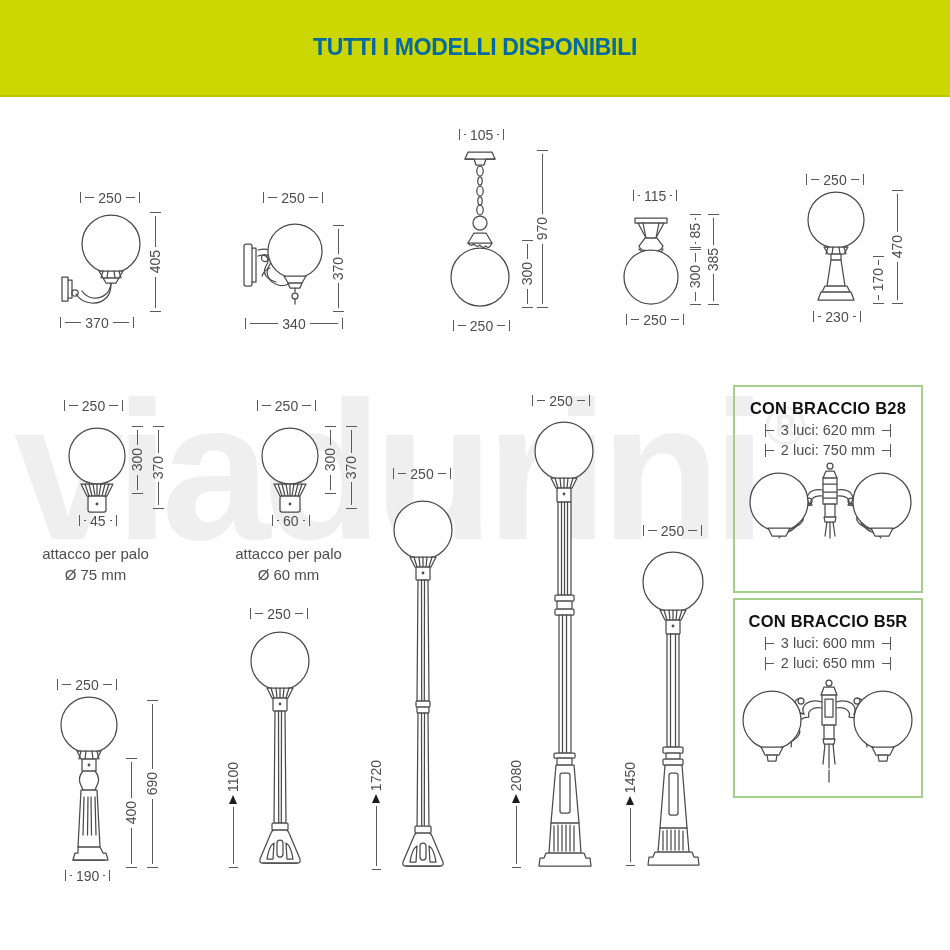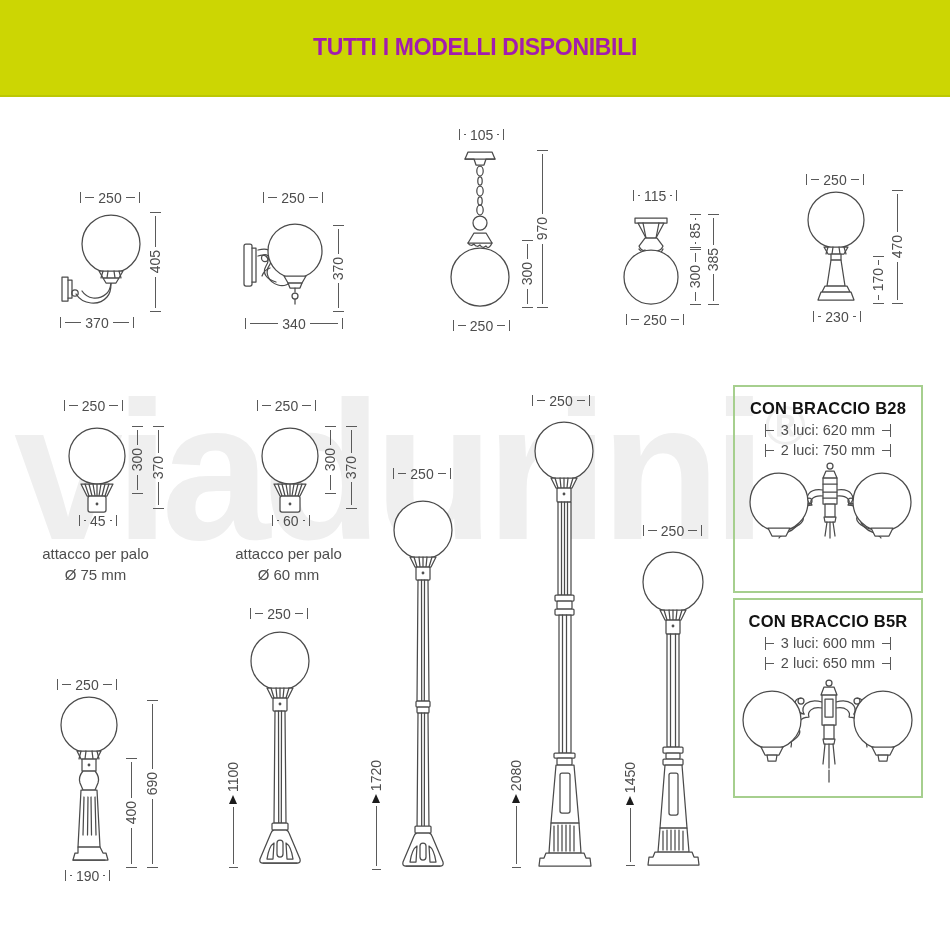--- a/index.html
+++ b/index.html
@@ -3,21 +3,21 @@
 <meta charset="utf-8">
 <style>
   html,body { margin:0; padding:0; background:#fff; }
   body { font-family:"Liberation Sans", sans-serif; }
   #page { position:relative; width:950px; height:950px; background:#fff; overflow:hidden; }
 
   
   #header { position:absolute; left:0; top:0; width:950px; height:95px;
             background:#ccd603; border-bottom:2px solid #bcc704;
             display:flex; flex-direction:column; align-items:center; justify-content:center; gap:5px; }
-  #header .t1 { font-size:23px; font-weight:bold; color:#a21caf; letter-spacing:-0.3px; }
+  #header .t1 { font-size:23px; font-weight:bold; color:#0369a1; letter-spacing:-0.3px; }
   #header .t2 { font-size:23px; font-weight:bold; font-style:italic; color:#161616; letter-spacing:-0.6px; }
 
   
   #wm { position:absolute; left:14px; top:382px; z-index:0; display:flex; align-items:flex-start;
         color:#efefef; font-weight:bold; white-space:nowrap; }
   #wm .word { font-size:196px; line-height:180px; letter-spacing:-8px; }
   #wm .reg  { font-size:56px; line-height:56px; margin-top:16px; margin-left:6px; }
 
   
   svg.draw { position:absolute; z-index:2; overflow:visible; }

